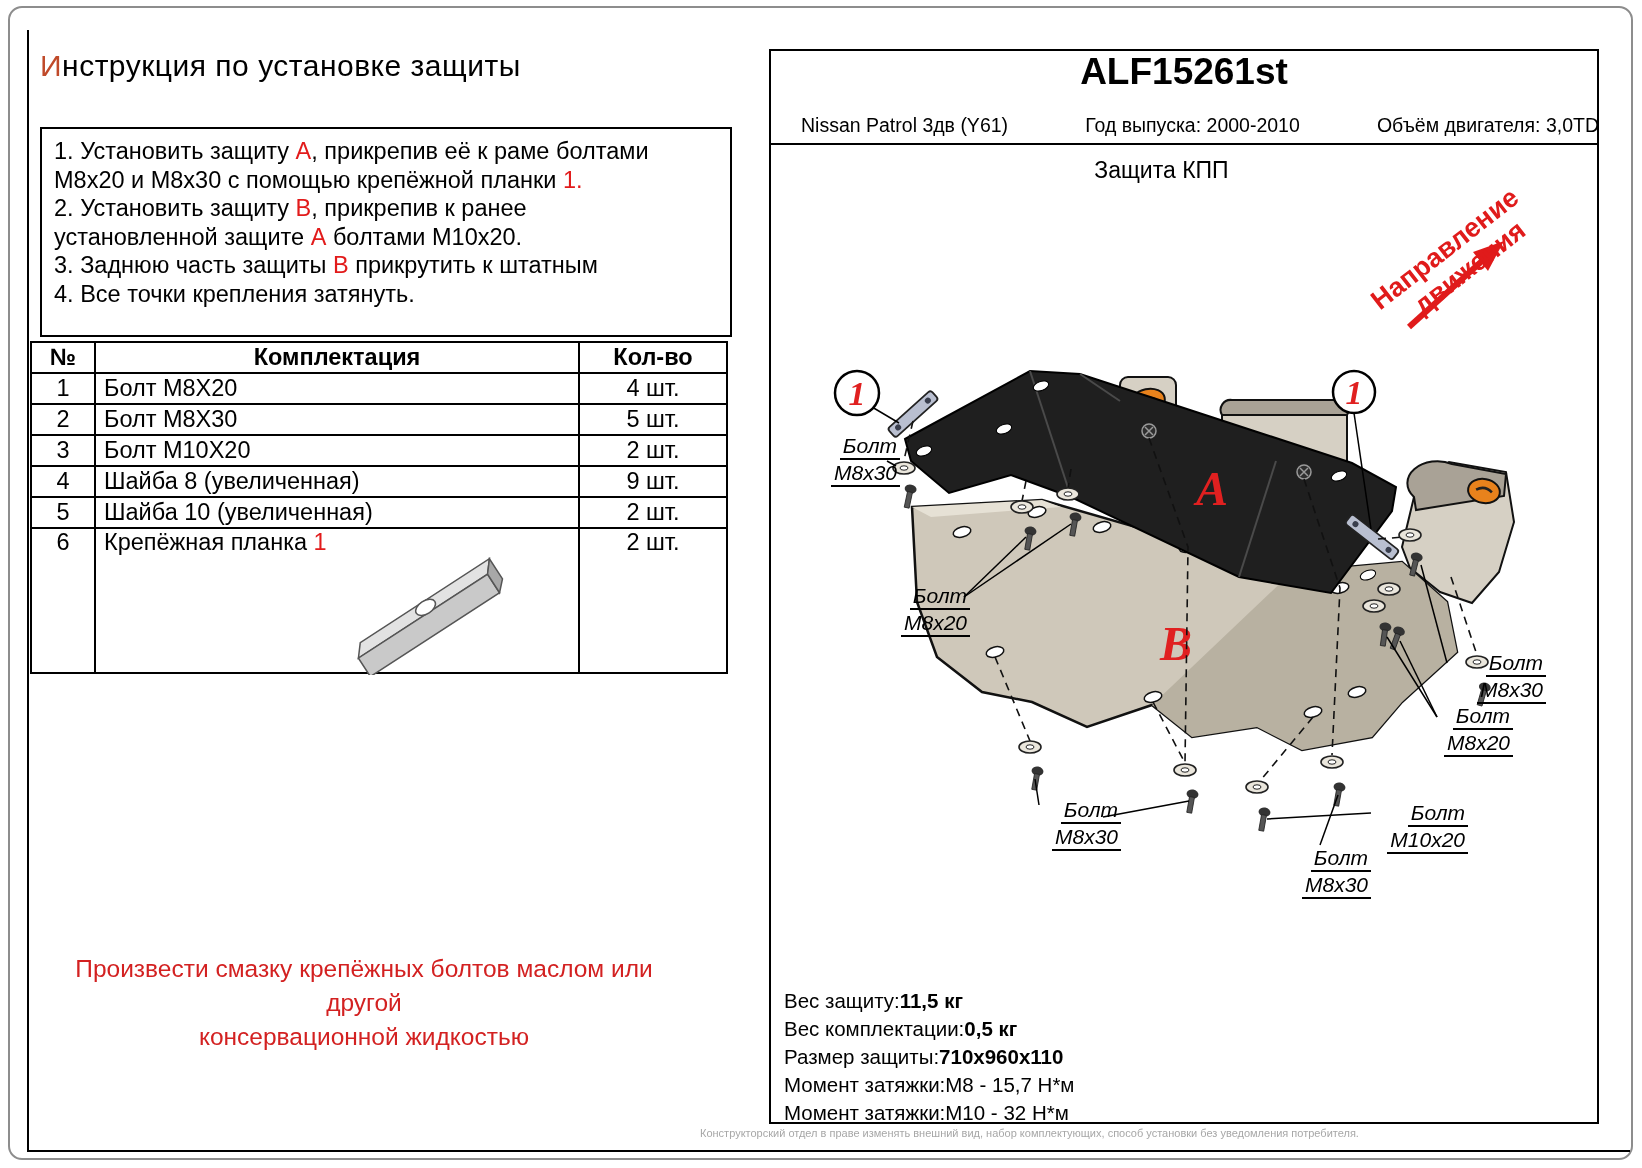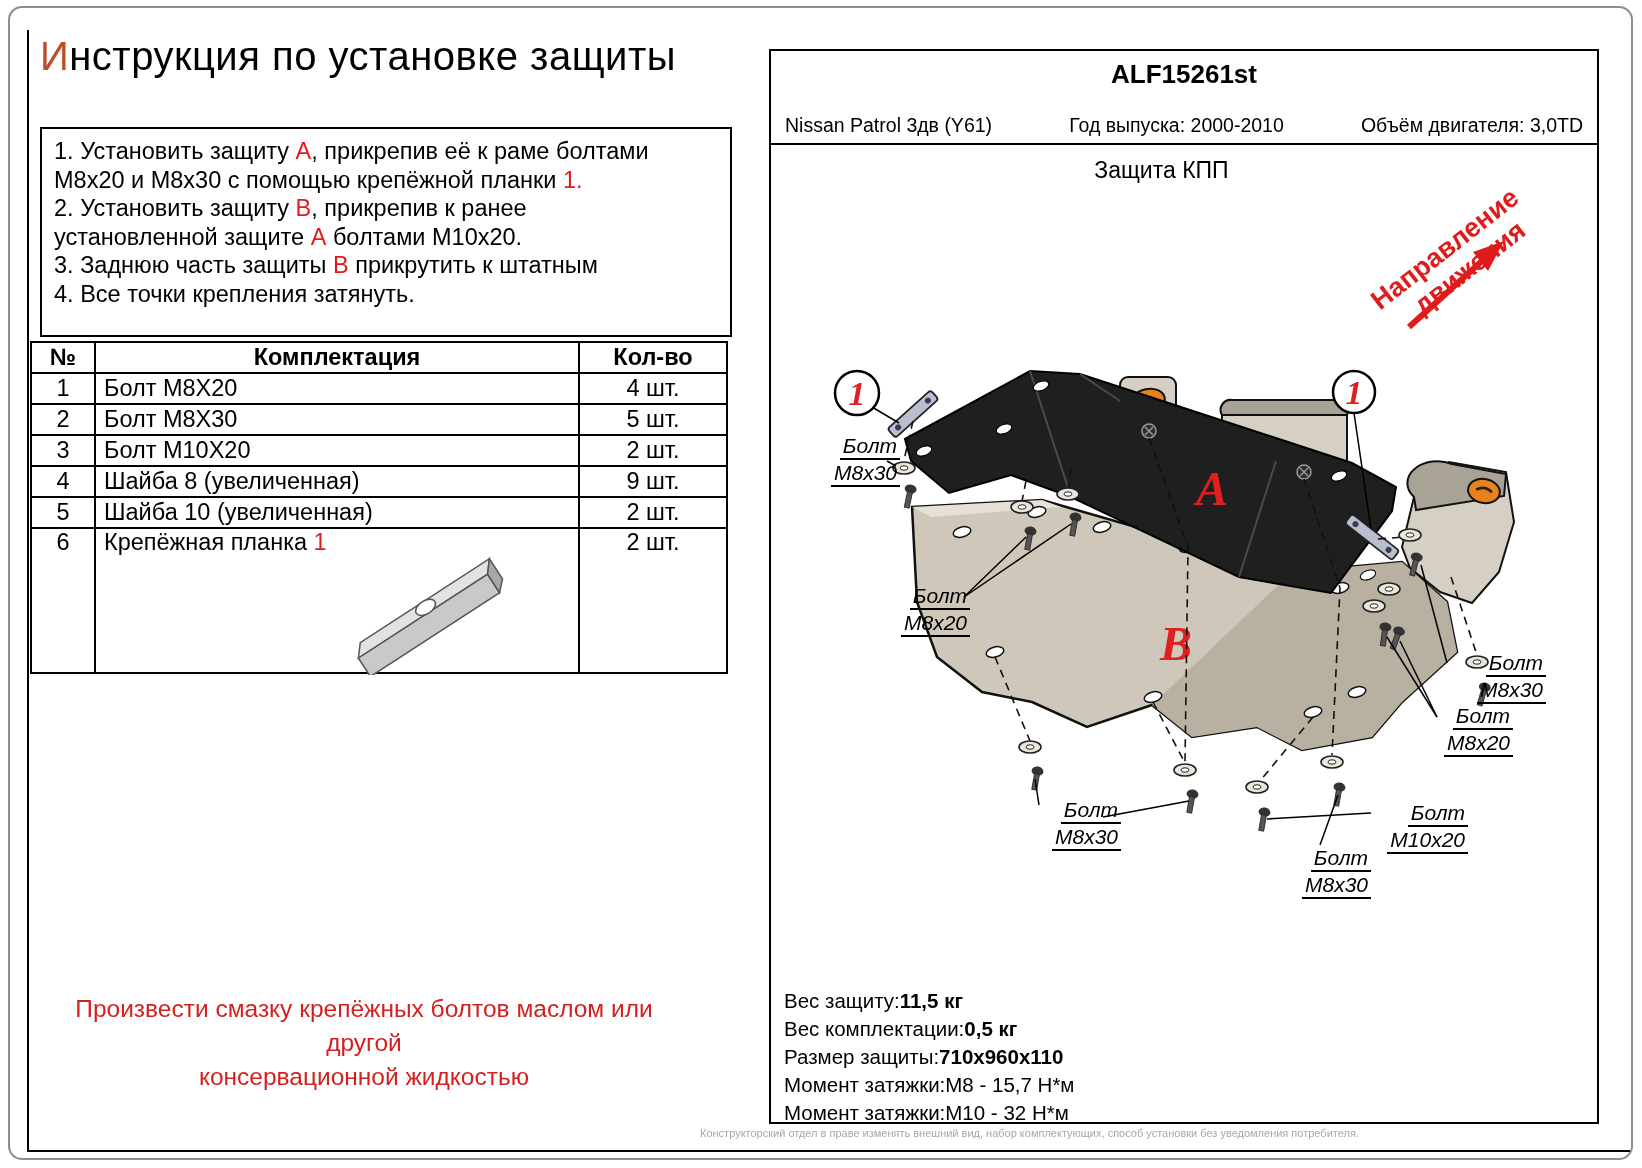--- a/index.html
+++ b/index.html
@@ -13,45 +13,45 @@
   #page{
     position:relative; width:1642px; height:1168px; background:#fff;
     font-family:"Liberation Sans", sans-serif; color:#000; overflow:hidden;
   }
   .page-border{position:absolute; left:8px; top:6px; right:9px; bottom:8px;
     border:2px solid #8d8d8d; border-radius:14px;}
   .frame-left{position:absolute; left:27px; top:30px; width:2px; height:1122px; background:#000;}
   .frame-bottom{position:absolute; left:27px; top:1150px; width:1603px; height:2px; background:#000;}
 
   
-  .doc-title{position:absolute; left:40px; top:34px; font-size:40px; letter-spacing:0.5px;}
+  .doc-title{position:absolute; left:40px; top:49px; font-size:30px; letter-spacing:0.5px;}
   .doc-title .accent{color:var(--title-accent);}
   .instr-box{position:absolute; left:40px; top:127px; width:664px; height:190px;
     border:2px solid #000; padding:8px 12px; font-size:23.5px;}
   .instr-line{line-height:28.6px; white-space:nowrap;}
   .seg-red{color:var(--red);}
   table.parts{position:absolute; left:30px; top:341px; width:698px; border-collapse:collapse;
     font-size:23.5px;}
   table.parts th, table.parts td{border:2px solid #000; padding:0 8px; height:29px; line-height:27px;}
   th.col-num, td.cell-num{width:46px; text-align:center; padding:0 2px;}
   th.col-name{text-align:center;}
   th.col-qty, td.cell-qty{width:130px; text-align:center;}
   td.cell-name{text-align:left;}
   tr.tall td{height:143px; vertical-align:top;}
   .plank-wrap{position:absolute; left:225px; top:28px;}
-  .note-red{position:absolute; left:40px; top:992px; width:648px; text-align:center;
+  .note-red{position:absolute; left:40px; top:952px; width:648px; text-align:center;
     color:#d32121; font-size:24.5px; line-height:34px;}
 
   
   .panel{position:absolute; left:769px; top:49px; width:830px; height:1075px;
     border:2px solid #000; box-sizing:border-box;}
   .panel-header{position:absolute; left:0; top:0; width:100%; height:94px;
     border-bottom:2px solid #000; box-sizing:border-box;}
-  .part-number{text-align:center; font-size:26px; font-weight:bold; margin-top:8px;}
-  .vehicle-row{position:absolute; left:0; bottom:6px; width:100%; display:flex;
+  .part-number{text-align:center; font-size:37px; font-weight:bold; }
+  .vehicle-row{position:absolute; left:16px; bottom:6px; width:100%; display:flex;
     justify-content:space-between; padding:0 14px; box-sizing:border-box; font-size:19.5px;}
   .diagram-title{position:absolute; left:0; top:106px; width:88%; text-align:center; font-size:23px;margin-left:27px;}
   .diagram-svg{position:absolute; left:0; top:94px; width:828px; height:756px;}
   .callout{position:absolute; width:96px; text-align:right; font-style:italic;
     font-size:21px; line-height:25px;}
   .callout div span{display:inline-block; border-bottom:2px solid #000; padding:0 3px;}
   .specs{position:absolute; left:13px; top:936px; font-size:20.5px; line-height:28px;}
   .specs .val{font-weight:normal; }
   .specs .val.bold{font-weight:bold;}
   .disclaimer{position:absolute; left:700px; top:1127px; width:900px; text-align:left;

